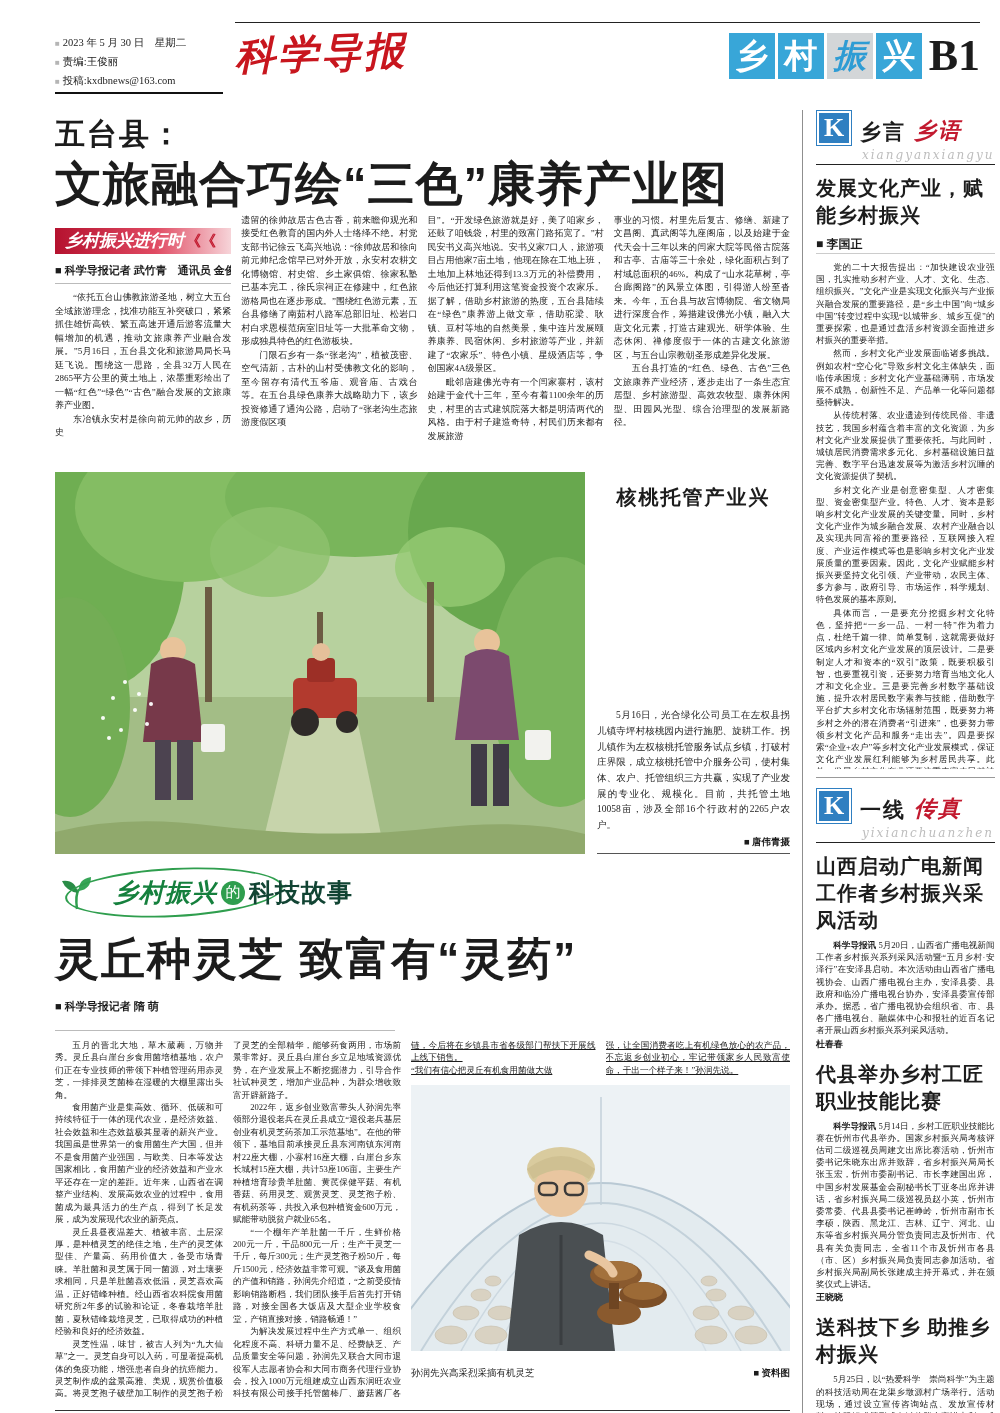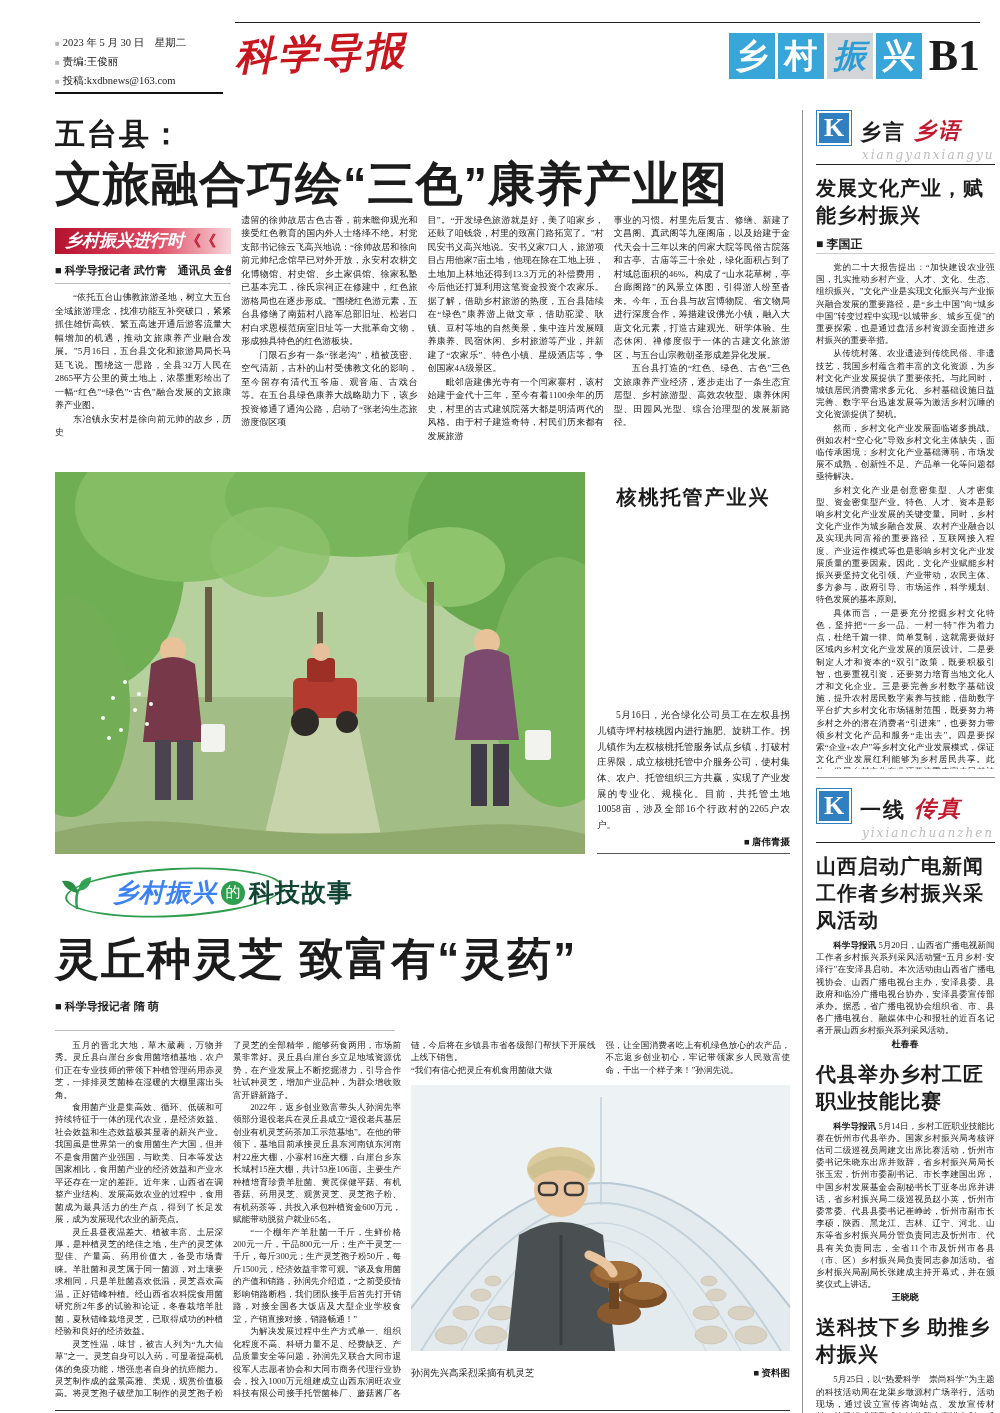--- a/index.html
+++ b/index.html
@@ -64,39 +64,39 @@
   .cap-text { margin-top:auto; font-size:9.5px; line-height:1.65; text-align:justify; }
   .cap-text p { text-indent:2em; }
   .cap-credit { font-size:9.5px; font-weight:bold; text-align:right; margin-top:2px; }
 
   
   .scibadge { margin-top:16px; display:flex; align-items:center; height:46px; }
   .badgewrap { position:relative; display:inline-flex; align-items:center; gap:4px;
     padding:6px 26px 6px 14px; }
   .badgewrap .oval { position:absolute; left:-34px; top:-2px; right:96px; bottom:-2px;
     border:2.5px solid #2f9e4e; border-radius:50%; transform:rotate(-3deg); }
-  .b-green { color:#3b82f6; font-family:"Liberation Sans",sans-serif; font-weight:bold;
+  .b-green { color:#15803d; font-family:"Liberation Sans",sans-serif; font-weight:bold;
     font-style:italic; font-size:25px; letter-spacing:1px; position:relative; }
   .b-de { width:24px; height:24px; border-radius:50%; background:#2f9e4e; color:#fff;
     font-size:15px; display:flex; align-items:center; justify-content:center; position:relative; }
   .b-dark { color:#143; font-family:"Liberation Sans",sans-serif; font-weight:bold;
     font-size:25px; letter-spacing:1px; position:relative; }
   .sci-title { font-family:"Liberation Sans",sans-serif; font-weight:bold; font-size:44px;
     letter-spacing:2px; margin:14px 0 10px 0; }
   .sci-byline { font-family:"Liberation Sans",sans-serif; font-weight:bold; font-size:11px;
     padding-bottom:16px; border-bottom:1px solid #bbb; margin-bottom:8px; width:340px; }
   .scicols { display:flex; gap:10px; border-bottom:1.5px solid #333; padding-bottom:11px;
     height:372px; overflow:hidden; }
   .scol { width:168px; font-size:8.6px; line-height:1.45; text-align:justify; overflow:hidden; }
   .scol p { text-indent:2em; }
   .scol p.cont { text-indent:0; }
   .sciright { flex:1; display:flex; flex-direction:column; }
   .minirow { display:flex; gap:10px; font-size:8.6px; line-height:1.45; text-align:justify; }
   .minirow .mcol { flex:1; overflow:hidden; height:40px; }
-  .minirow p { text-indent:0; }
+  .minirow p { text-indent:0;text-decoration:underline; }
   .sciphoto { width:100%; height:266px; margin-top:6px; background:#e8eef1; overflow:hidden; }
   .scicap { display:flex; font-size:9.5px; margin-top:16px; }
   .scicap .credit { margin-left:auto; font-weight:bold; }
 
   
   .sec-head { display:flex; align-items:flex-end; gap:8px; }
   .klogo { width:36px; height:36px; background:#2f7fc1; border:1.5px solid #2f7fc1;
     box-shadow:inset 0 0 0 2px #fff; color:#fff; font-family:"Liberation Serif",serif;
     font-weight:bold; font-size:26px; display:flex; align-items:center; justify-content:center; }
   .sec-zh { font-family:"Liberation Sans",sans-serif; font-weight:bold; font-size:21px;
@@ -111,21 +111,21 @@
   .sb-byline { font-family:"Liberation Sans",sans-serif; font-weight:bold; font-size:12px;
     border-bottom:1px solid #ccc; margin-bottom:7px; }
   .sb-body { font-size:8.6px; line-height:1.42; text-align:justify; }
   .sb-body p { text-indent:2em; margin-bottom:1px; }
   .xy-body { max-height:508px; overflow:hidden; margin-bottom:8px; }
   .yx { border-top:1px solid #999; padding-top:10px; margin-top:4px; }
   .news { margin-bottom:10px; }
   .news .lead { font-family:"Liberation Sans",sans-serif; font-weight:bold; }
   .news .body { font-size:8.6px; line-height:1.42; text-align:justify; display:block;
     text-indent:2em; overflow:hidden; }
-  .sign { text-align:center; font-size:9px; font-weight:bold; margin-top:1px; }
+  .sign { text-align:left; font-size:9px; font-weight:bold; margin-top:1px; }
   .nt { margin-bottom:5px; }
 </style>
 </head>
 <body>
 
 <div class="page">
 
   <div class="hdr">
     <div class="hdr-info">
       <div><span class="sq">■</span><span>2023 年 5 月 30 日　星期二</span></div>
@@ -330,22 +330,22 @@
         <span class="sec-zh">乡言</span>
         <span class="sec-red">乡语</span>
       </div>
       <div class="pinyin">xiangyanxiangyu</div>
       <div class="sec-rule"></div>
 
       <div class="sb-title">发展文化产业，赋能乡村振兴</div>
       <div class="sb-byline">■ 李国正</div>
       <div class="sb-body xy-body">
         <p>党的二十大报告提出：“加快建设农业强国，扎实推动乡村产业、人才、文化、生态、组织振兴。”文化产业是实现文化振兴与产业振兴融合发展的重要路径，是“乡土中国”向“城乡中国”转变过程中实现“以城带乡、城乡互促”的重要探索，也是通过盘活乡村资源全面推进乡村振兴的重要举措。</p>
+        <p>然而，乡村文化产业发展面临诸多挑战。例如农村“空心化”导致乡村文化主体缺失，面临传承困境；乡村文化产业基础薄弱，市场发展不成熟，创新性不足、产品单一化等问题都亟待解决。</p>
         <p>从传统村落、农业遗迹到传统民俗、非遗技艺，我国乡村蕴含着丰富的文化资源，为乡村文化产业发展提供了重要依托。与此同时，城镇居民消费需求多元化、乡村基础设施日益完善、数字平台迅速发展等为激活乡村沉睡的文化资源提供了契机。</p>
-        <p>然而，乡村文化产业发展面临诸多挑战。例如农村“空心化”导致乡村文化主体缺失，面临传承困境；乡村文化产业基础薄弱，市场发展不成熟，创新性不足、产品单一化等问题都亟待解决。</p>
         <p>乡村文化产业是创意密集型、人才密集型、资金密集型产业。特色、人才、资本是影响乡村文化产业发展的关键变量。同时，乡村文化产业作为城乡融合发展、农村产业融合以及实现共同富裕的重要路径，互联网接入程度、产业运作模式等也是影响乡村文化产业发展质量的重要因素。因此，文化产业赋能乡村振兴要坚持文化引领、产业带动，农民主体、多方参与，政府引导、市场运作，科学规划、特色发展的基本原则。</p>
         <p>具体而言，一是要充分挖掘乡村文化特色，坚持把“一乡一品、一村一特”作为着力点，杜绝千篇一律、简单复制，这就需要做好区域内乡村文化产业发展的顶层设计。二是要制定人才和资本的“双引”政策，既要积极引智，也要重视引资，还要努力培育当地文化人才和文化企业。三是要完善乡村数字基础设施，提升农村居民数字素养与技能，借助数字平台扩大乡村文化市场辐射范围，既要努力将乡村之外的潜在消费者“引进来”，也要努力带领乡村文化产品和服务“走出去”。四是要探索“企业+农户”等乡村文化产业发展模式，保证文化产业发展红利能够为乡村居民共享。此外，发展乡村文化产业还要注重丰富农民精神文化生活，积极引领乡村风尚向上向美向善，努力塑造良好的人文环境。</p>
 
       </div>
 
       <div class="yx">
         <div class="sec-head">
           <div class="klogo">K</div>
           <span class="sec-zh">一线</span>
           <span class="sec-red">传真</span>

